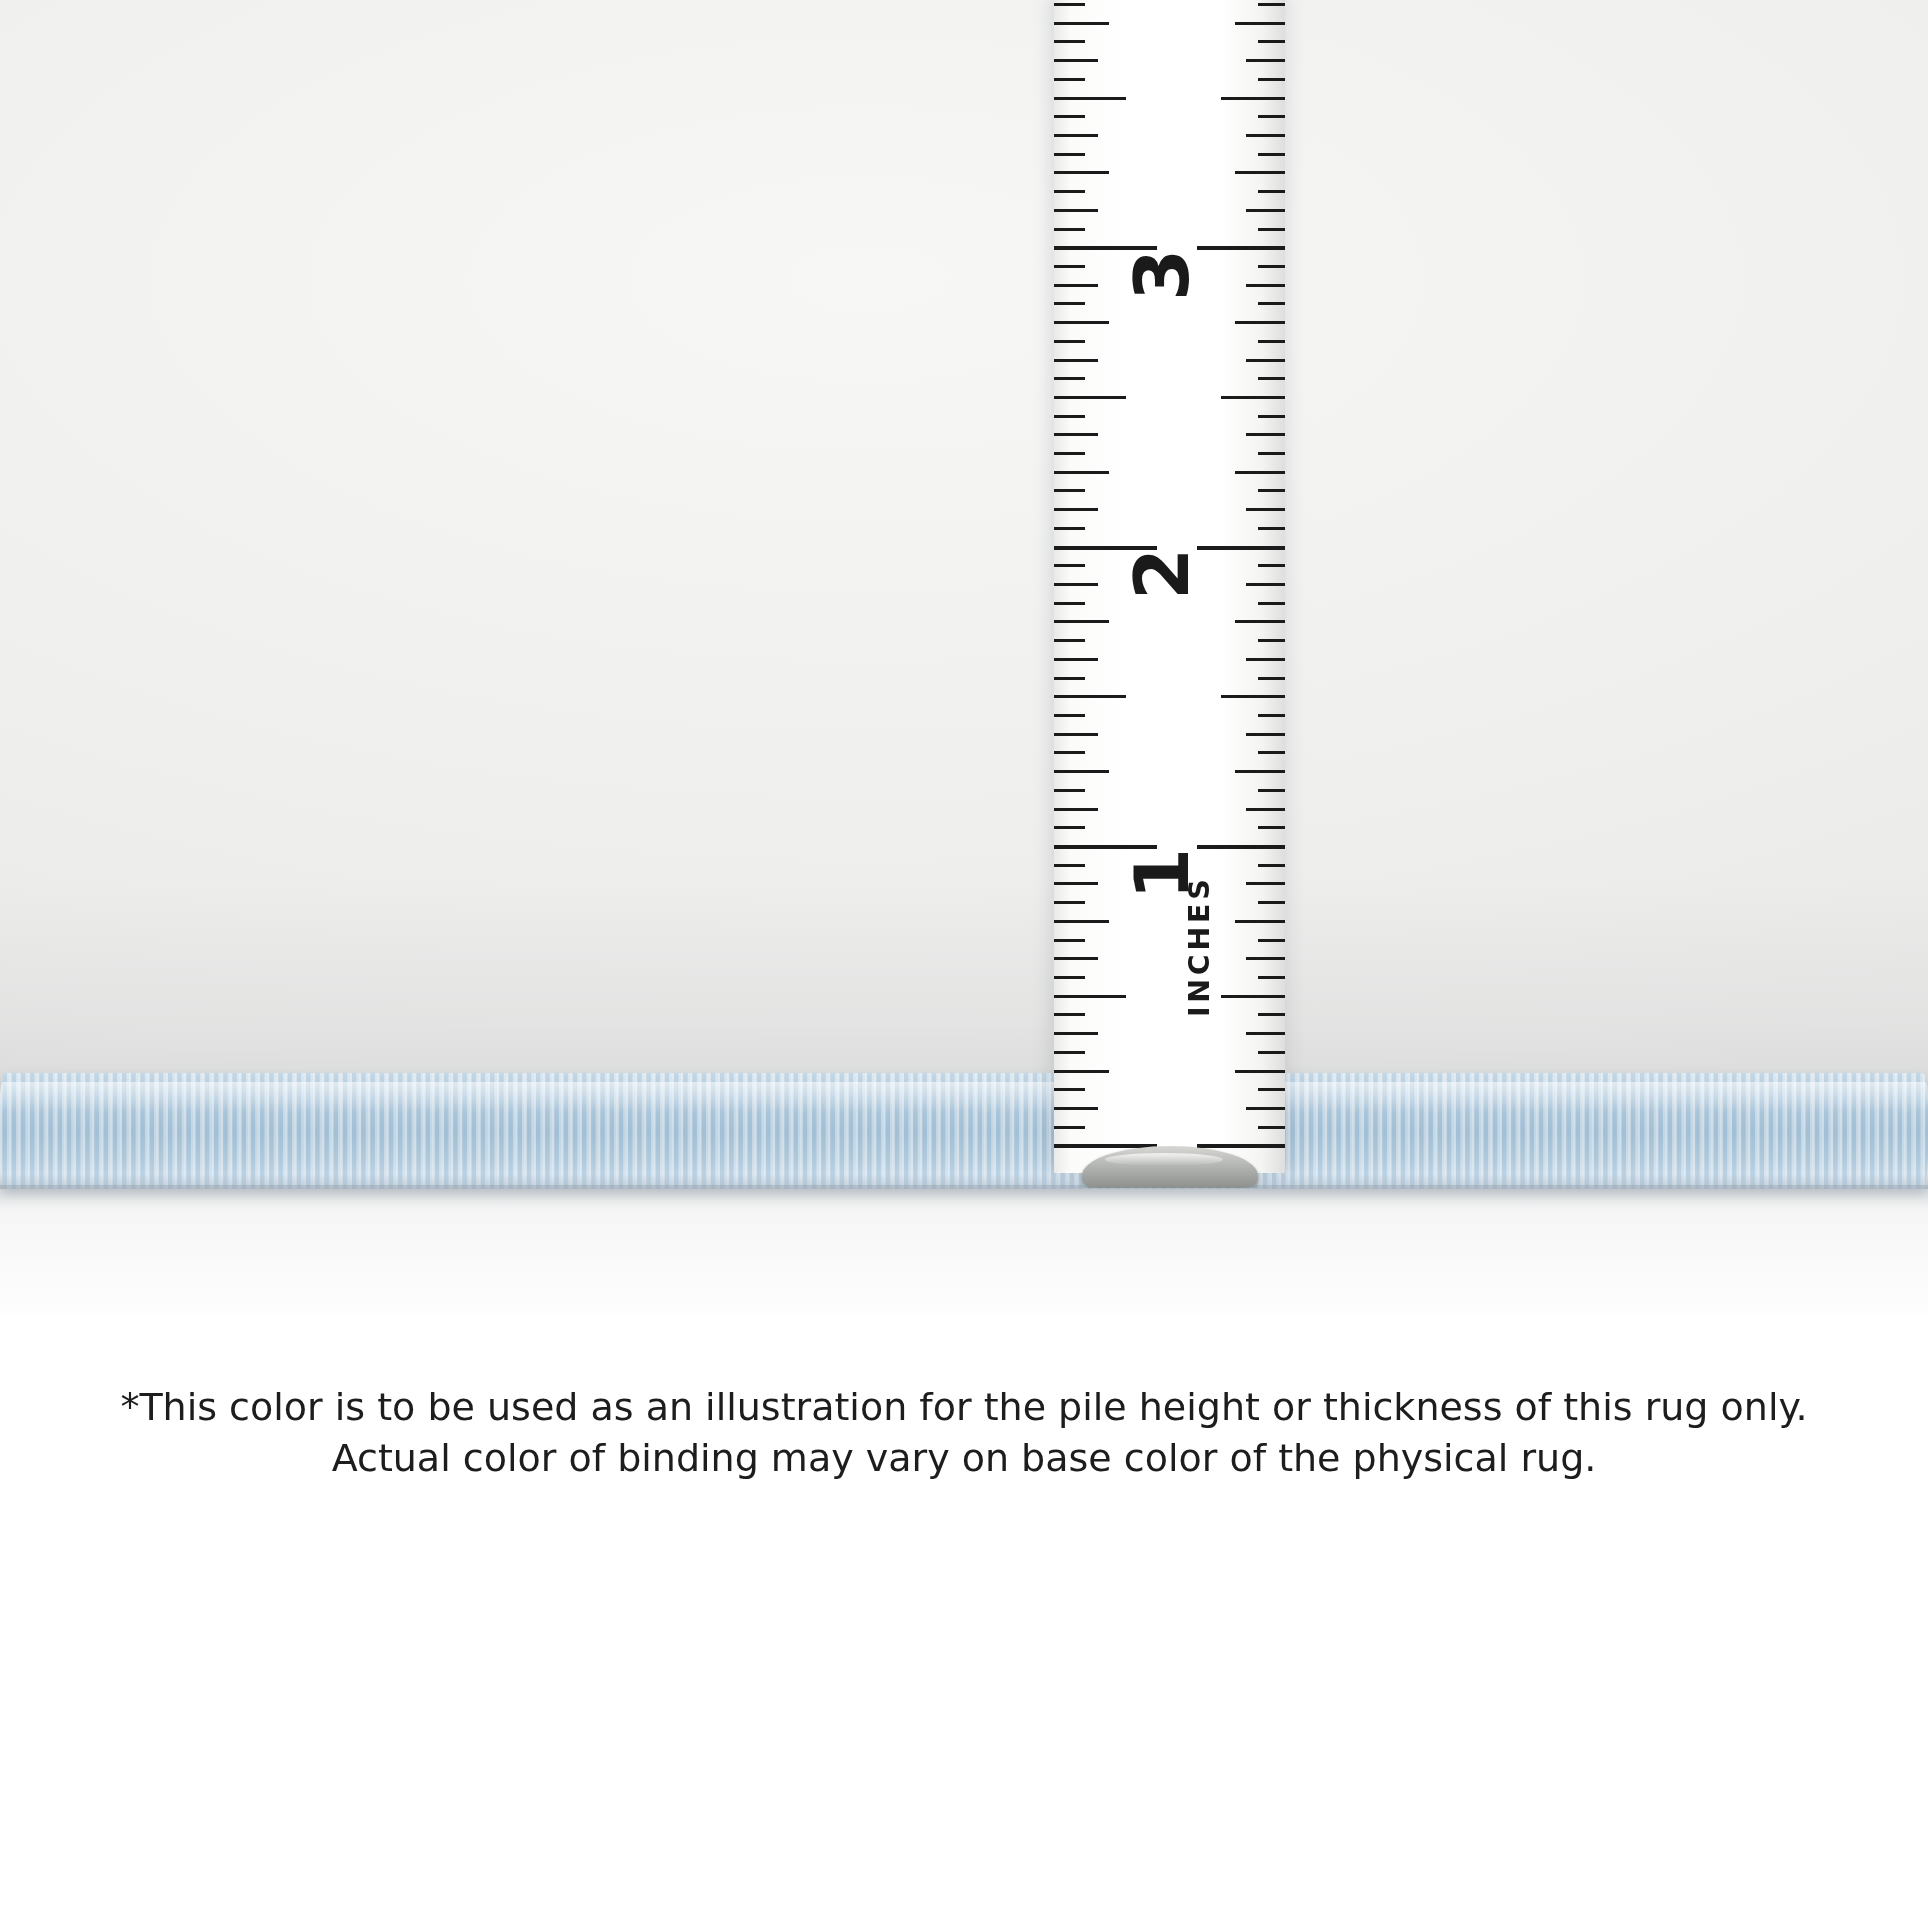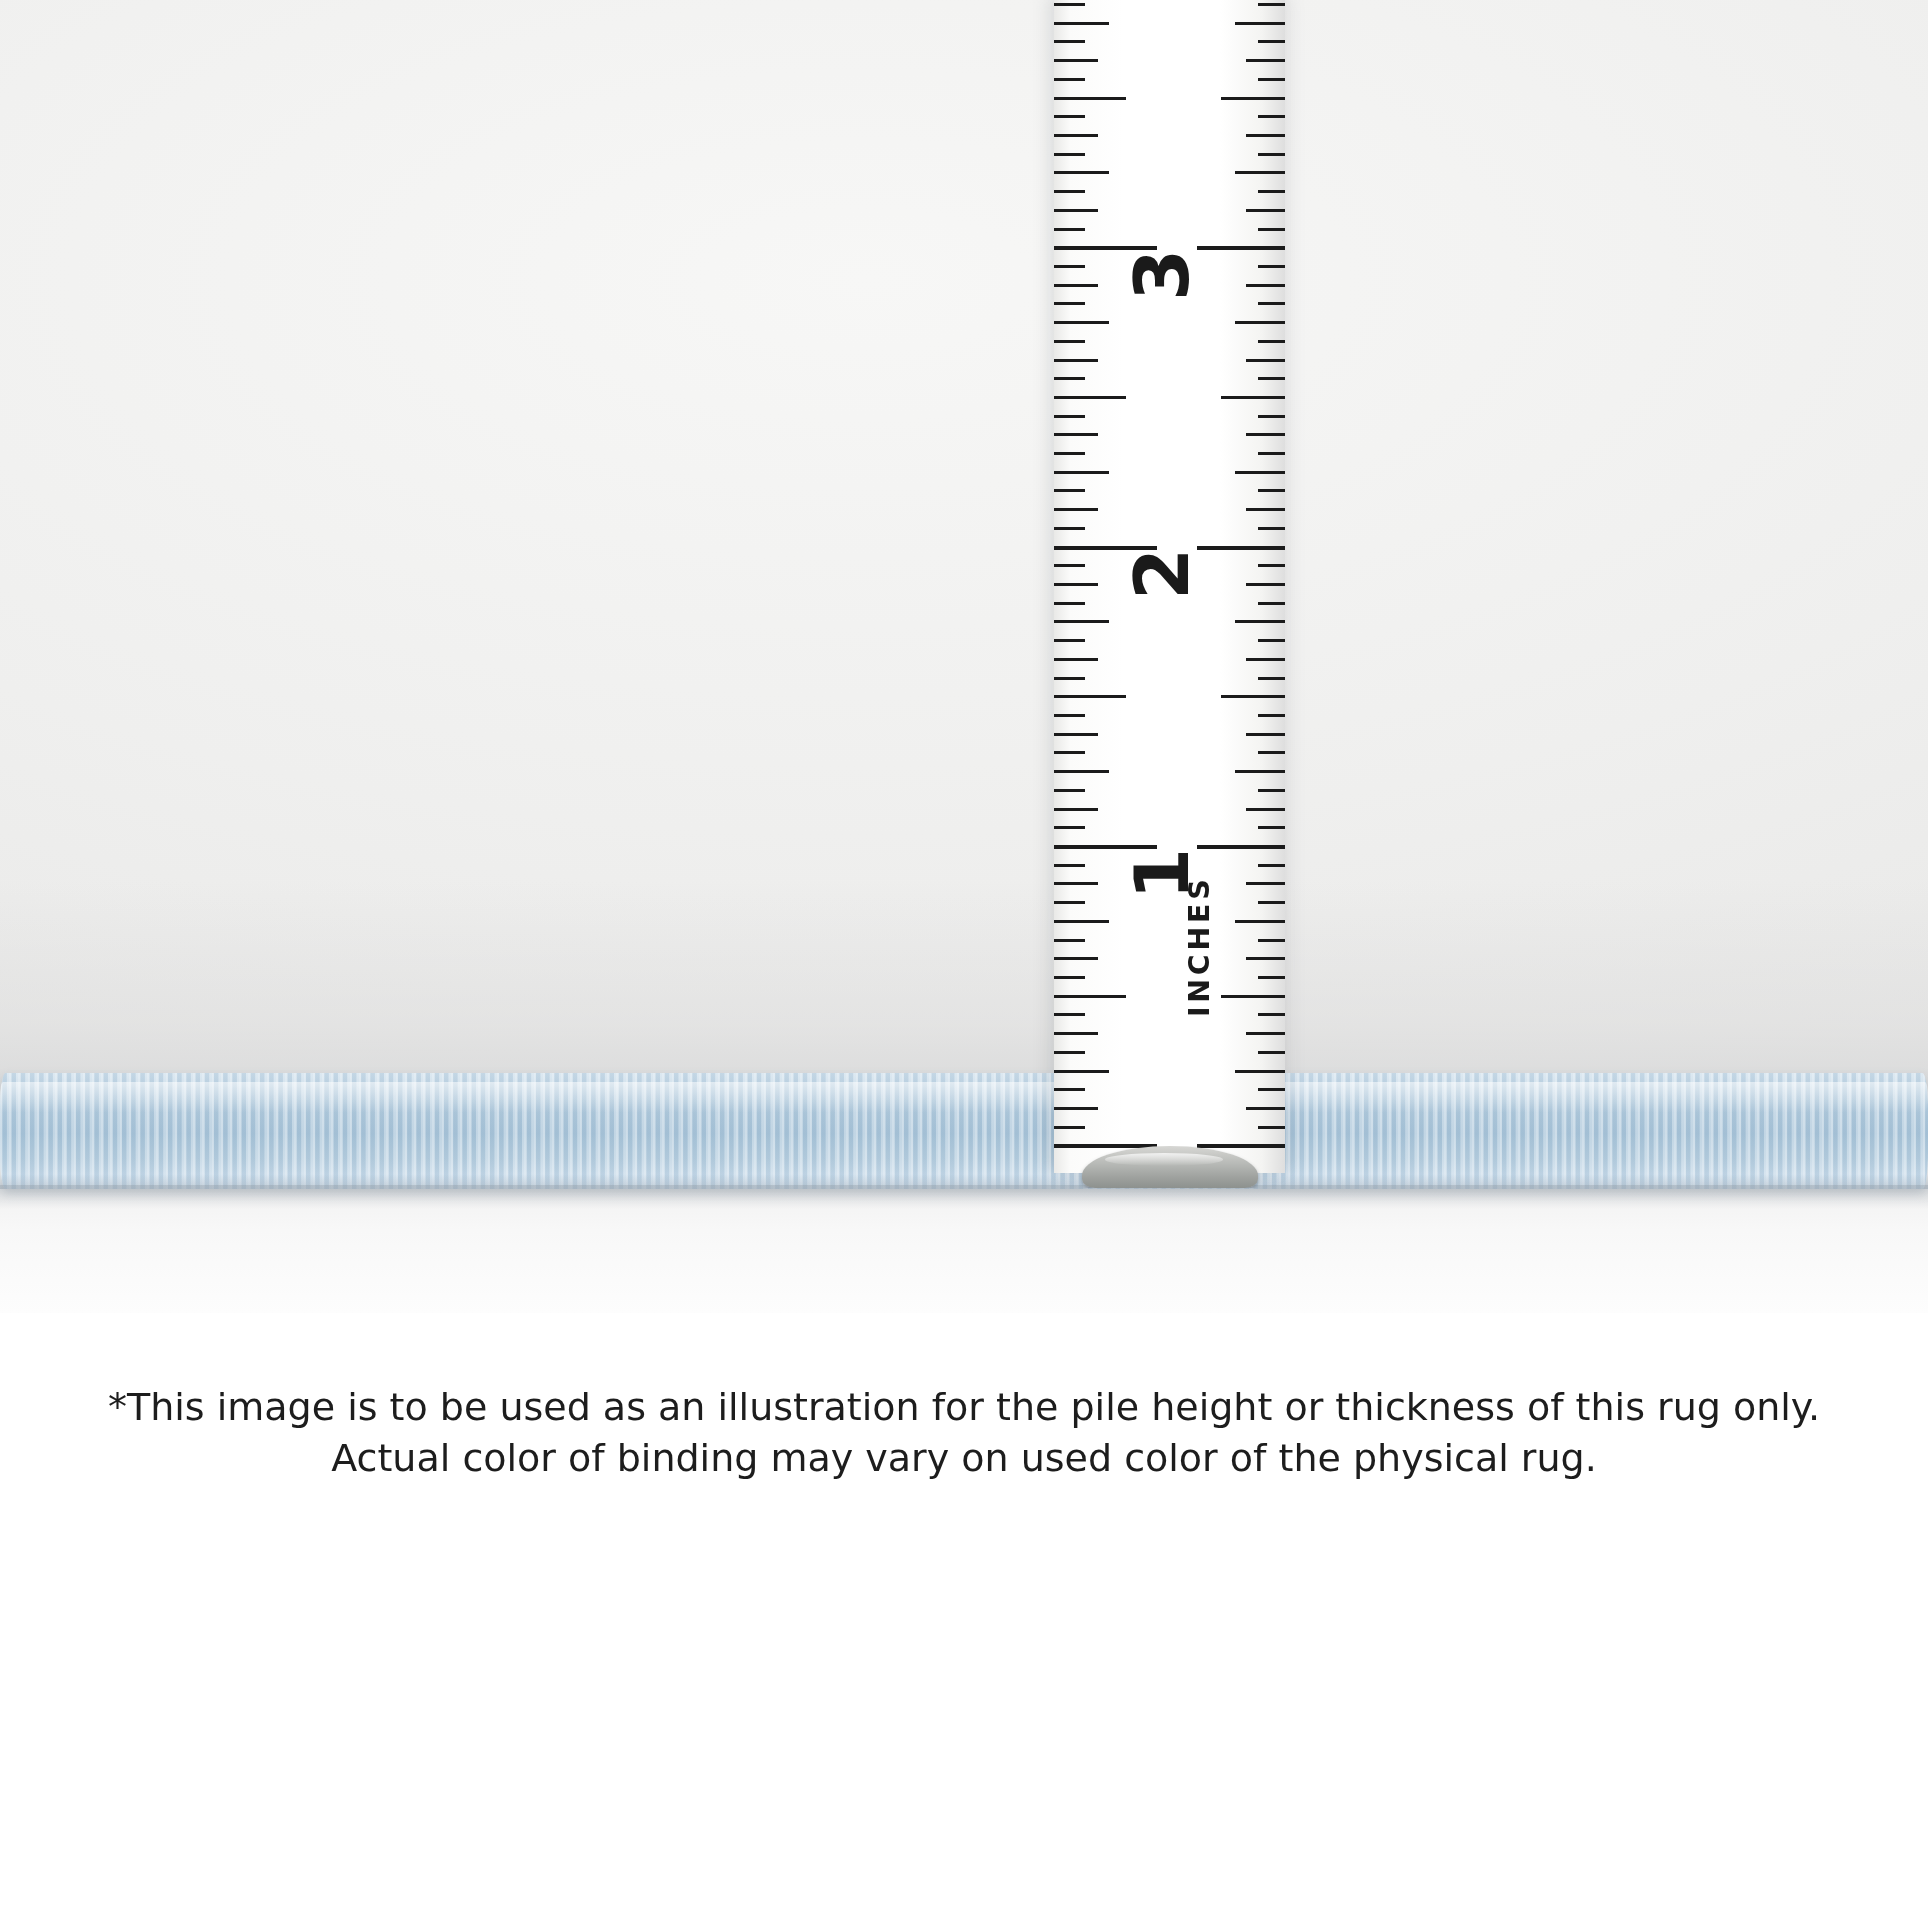--- a/index.html
+++ b/index.html
@@ -390,18 +390,18 @@
     </div>
 
     <div class="ruler-tip">
       <div class="metal"></div>
       <div class="metal-hi"></div>
     </div>
 
   </div>
 
   <div class="caption">
-    <span class="line">*This image is to be used as an illustration for the pile height or thickness of this rug only.</span>
-    <span class="line">Actual color of binding may vary on used color of the physical rug.</span>
+    <span class="line">*This color is to be used as an illustration for the pile height or thickness of this rug only.</span>
+    <span class="line">Actual color of binding may vary on base color of the physical rug.</span>
   </div>
 
 </div>
 
 
 </body></html>

